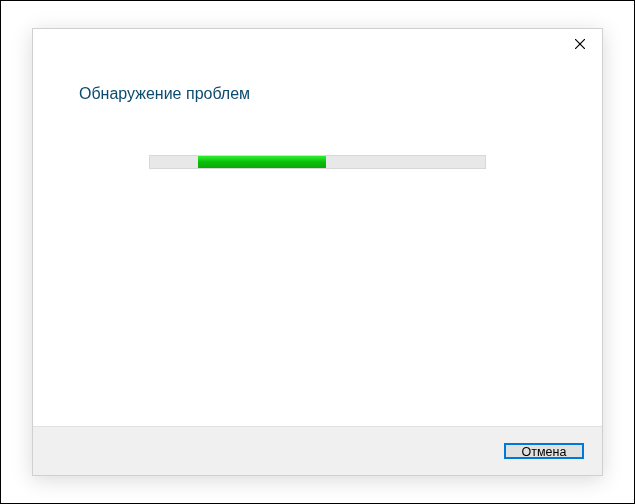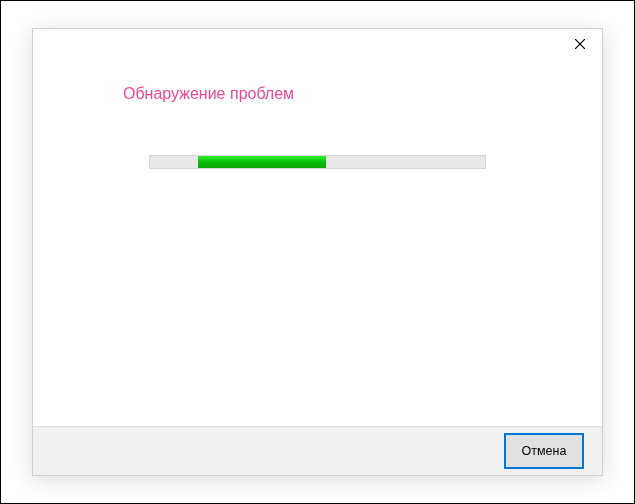--- a/index.html
+++ b/index.html
@@ -70,25 +70,24 @@
       align-items: center;
       justify-content: center;
       width: 18px;
       height: 14px;
     }
     .breadcrumb-text {
       font-size: 12.5px;
       color: #333;
     }
     .main-heading {
-      color: #ec4899;
+      color: #0c4a6e;
       font-size: 16px;
       font-weight: 400;
       padding: 22px 46px 0 46px;
-      margin-left: 44px;
     }
     .content-area {
       flex: 1;
       position: relative;
     }
     .progress-track {
       position: absolute;
       top: 52px;
       left: 116px;
       right: 116px;
@@ -108,21 +107,21 @@
       border-top: 1px solid #e0e0e0;
       background: #f0f0f0;
       height: 49px;
       display: flex;
       justify-content: flex-end;
       align-items: center;
       padding: 0 18px;
     }
     .btn {
       min-width: 80px;
-      height: 36px;
+      height: 16px;
       background: #e1e1e1;
       border: 2px solid #0078d7;
       padding: 0 14px;
       font-size: 12.5px;
       font-family: inherit;
       cursor: pointer;
       color: #000;
       margin-left: 24px;
     }
   </style>

